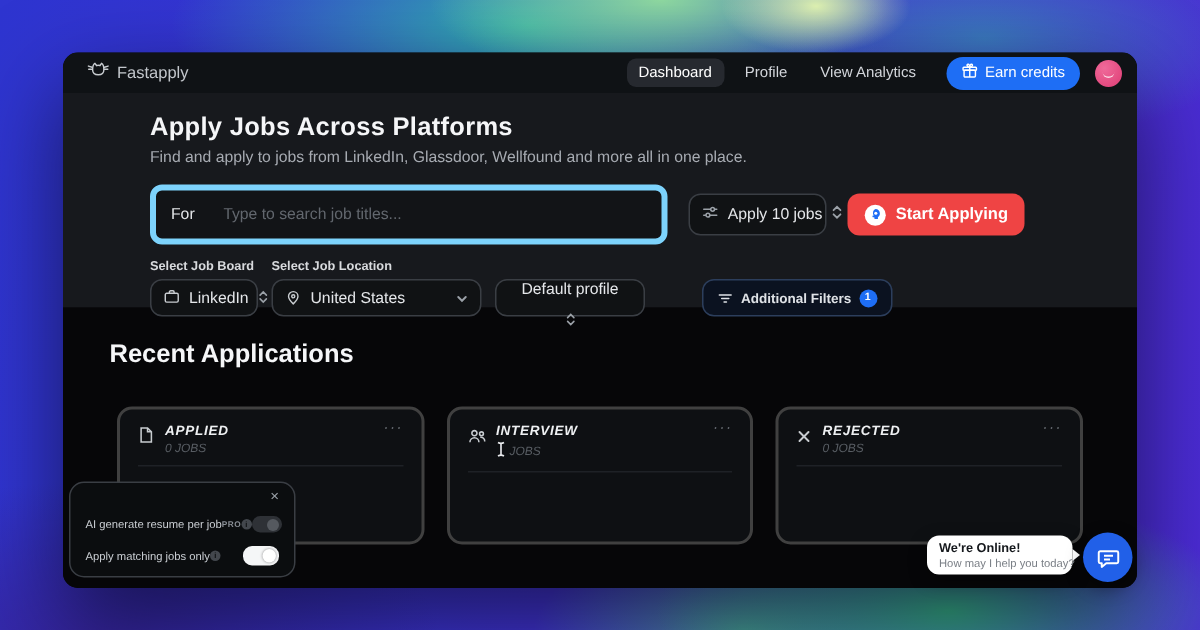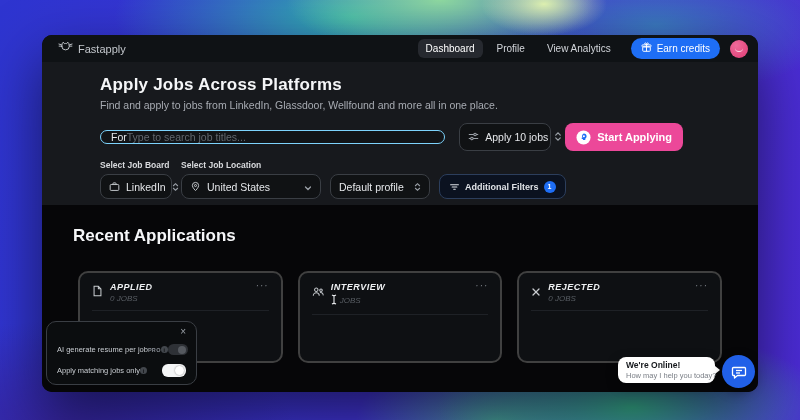--- a/index.html
+++ b/index.html
@@ -41,46 +41,46 @@
     background:radial-gradient(circle at 35% 30%, #f06a9a, #de3c74); position:relative;
   }
   .avatar:after { content:""; position:absolute; left:5px; top:6px; width:8px; height:5px;
     border-bottom:1.5px solid rgba(255,255,255,.75); border-radius:0 0 6px 6px; }
   
   .hero { background:#17191d; height:143px; padding:13px 75px 0 58px; }
   .hero-title { color:#f5f6f8; font-size:17px; font-weight:bold; letter-spacing:.2px; }
   .hero-sub { color:#a7abb2; font-size:10.5px; margin-top:4px; }
   .search-row { display:flex; align-items:center; gap:14px; margin-top:12px; }
   .search-box {
-    flex:1; height:14px; border:1px solid #7dd3fc; border-radius:8px;
-    display:flex; align-items:center; padding:0 10px; gap:0; background:#121417;
+    flex:1; height:40px; border:4px solid #7dd3fc; border-radius:8px;
+    display:flex; align-items:center; padding:0 10px; gap:19px; background:#121417;
   }
   .search-prefix { color:#e5e7ea; font-size:10.5px; }
   .search-input { flex:1; background:transparent; border:none; outline:none;
     color:#e5e7ea; font-size:10.5px; font-family:"Liberation Sans", sans-serif; }
   .search-input::placeholder { color:#62676e; }
   .select-pill {
     height:28px; border:1px solid #3a3e44; border-radius:8px; background:#101214;
     display:flex; align-items:center; gap:6px; padding:0 8px; cursor:pointer;
   }
   .select-pill .val { color:#e5e7ea; font-size:10.5px; white-space:nowrap; }
   .apply-count { width:92px; }
   .start-btn {
-    height:28px; background:#ec4899; border-radius:8px; display:flex; align-items:center;
+    height:28px; background:#ef4444; border-radius:8px; display:flex; align-items:center;
     gap:6px; padding:0 11px; cursor:pointer;
   }
   .start-btn span { color:#fff; font-size:11px; font-weight:bold; white-space:nowrap; }
   .filters-row { display:flex; align-items:flex-end; gap:9px; margin-top:9px; }
   .filter-group { display:flex; flex-direction:column; gap:4px; }
   .filter-label { color:#d8dadd; font-size:8.5px; font-weight:bold; }
   .sel-sm { height:25px; }
   .jobboard-sel { width:72px; }
   .location-sel { width:140px; justify-content:flex-start; }
   .location-sel .val { flex:1; }
-  .profile-sel { width:100px; }
+  .profile-sel { width:100px;flex-direction:column; }
   .profile-sel .val { flex:1; }
   .addfilters-btn {
     height:25px; border:1px solid #2c3e5c; background:#0b1220; border-radius:8px;
     display:flex; align-items:center; gap:5px; padding:0 9px; cursor:pointer;
   }
   .addfilters-btn span.lbl { color:#dfe2e6; font-size:9px; font-weight:bold; white-space:nowrap; }
   .badge {
     width:12px; height:12px; border-radius:50%; background:#1e6ef5; color:#fff;
     font-size:7px; display:flex; align-items:center; justify-content:center; font-weight:bold;
   }
@@ -258,21 +258,21 @@
         <div class="select-pill sel-sm profile-sel">
           <span class="val">Default profile</span>
           <span>
             <svg width="7" height="10" viewBox="0 0 8 12" fill="none" stroke="#9ba1a8" stroke-width="1.3" stroke-linecap="round">
               <path d="M1.5 4.5 L4 2 L6.5 4.5"></path>
                 <path d="M1.5 7.5 L4 10 L6.5 7.5"></path>
             </svg>
           </span>
         </div>
       </div>
-      <div class="filter-group" style="justify-content:center;">
+      <div class="filter-group" style="justify-content:center;margin-left:29px;">
         <div class="addfilters-btn">
           <span style="display:flex;">
             <svg width="11" height="10" viewBox="0 0 14 12" fill="none" stroke="#dfe2e6" stroke-width="1.3" stroke-linecap="round">
               <line x1="2" y1="3" x2="12" y2="3"></line>
                 <line x1="4" y1="6" x2="10" y2="6"></line>
                 <line x1="6" y1="9" x2="8" y2="9"></line>
             </svg>
           </span>
           <span class="lbl">Additional Filters</span>
           <span class="badge">1</span>

